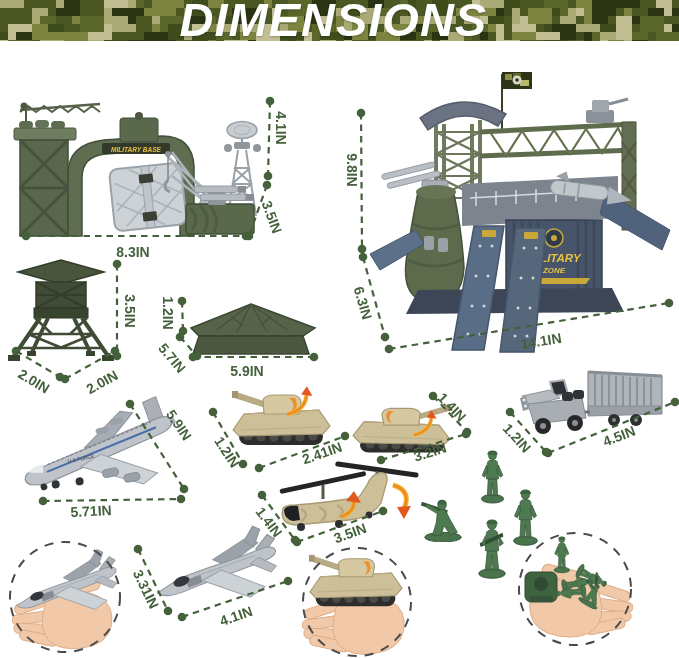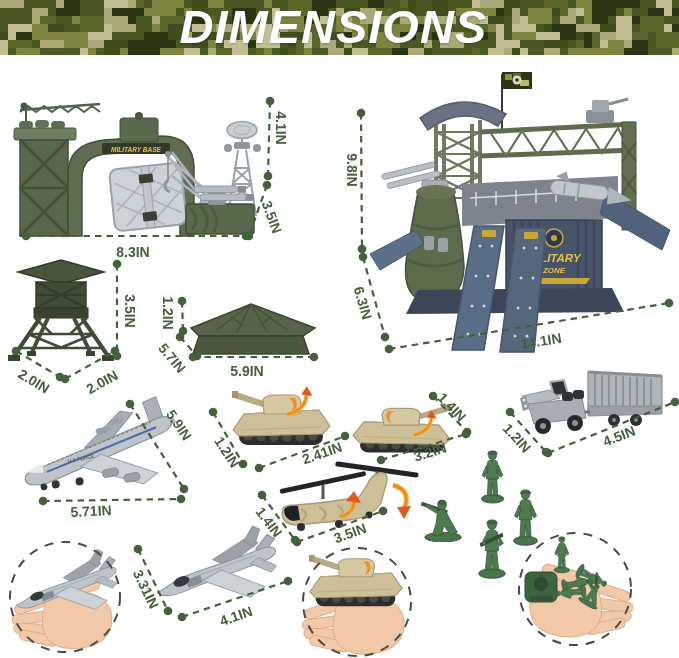--- a/index.html
+++ b/index.html
@@ -1,18 +1,18 @@
 <!DOCTYPE html>
 <html style="--dim: #44613c; --skin: #f2c9a8; --skinline: #dcab84; --soldier: #4e7a50; --soldierline: #35543a; --tan: #cdbf97; --tandark: #a89a74; --silver: #bec4c9; --silverline: #8c939a; --armygreen: #5c6a4d; --armyline: #424e39; --bluegray: #50627b; --orange: #ee8a1d;"><head>
 <meta charset="utf-8">
 <style>
   html,body{margin:0;padding:0;background:#fff;font-family:"Liberation Sans",sans-serif;}
   .stage{position:relative;width:679px;height:658px;background:#fff;overflow:hidden;}
   .abs{position:absolute;}
-  .banner{position:absolute;left:0;top:0;width:679px;height:55px;background:#4c5824;overflow:hidden;}
+  .banner{position:absolute;left:0;top:0;width:679px;height:41px;background:#4c5824;overflow:hidden;}
   .camo-px{position:absolute;}
   .banner-title{position:absolute;left:50%;top:50%;transform:translate(-52%,-52%);
     font-style:italic;font-weight:bold;font-size:47px;letter-spacing:1px;white-space:nowrap;
     text-shadow:0 1px 2px rgba(0,0,0,.25);z-index:5;}
   .dim-label{font-family:"Liberation Sans",sans-serif;font-weight:bold;font-size:14px;fill:var(--dim);}
   .sign-text{font-family:"Liberation Sans",sans-serif;font-weight:bold;font-style:italic;fill:#e5c344;}
   svg{overflow:visible;}
   .overlay{pointer-events:none;}
 </style>
 </head>

